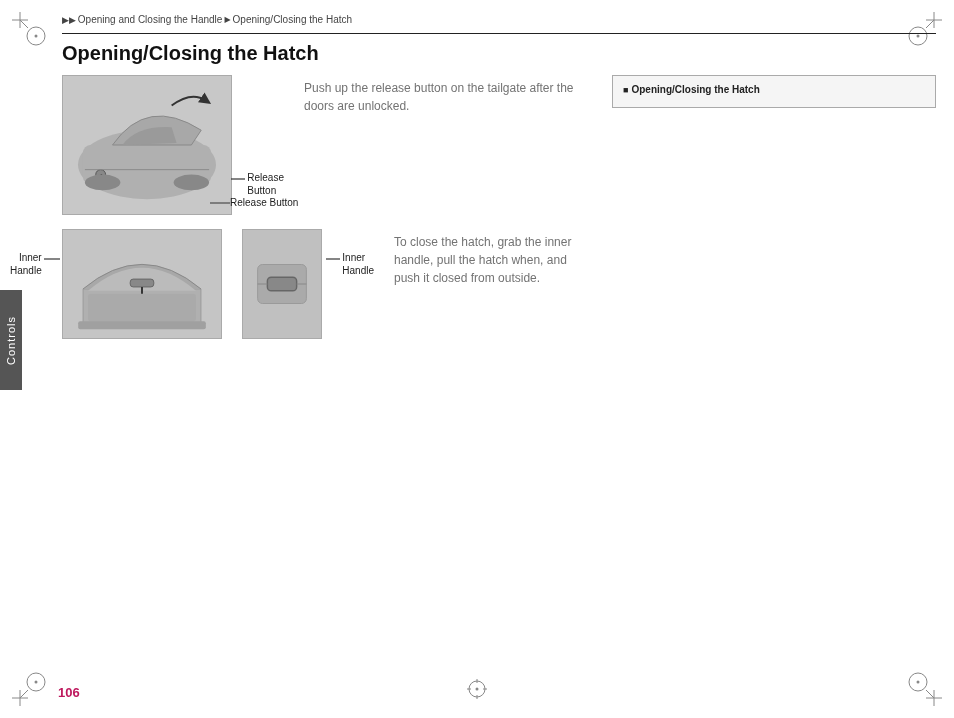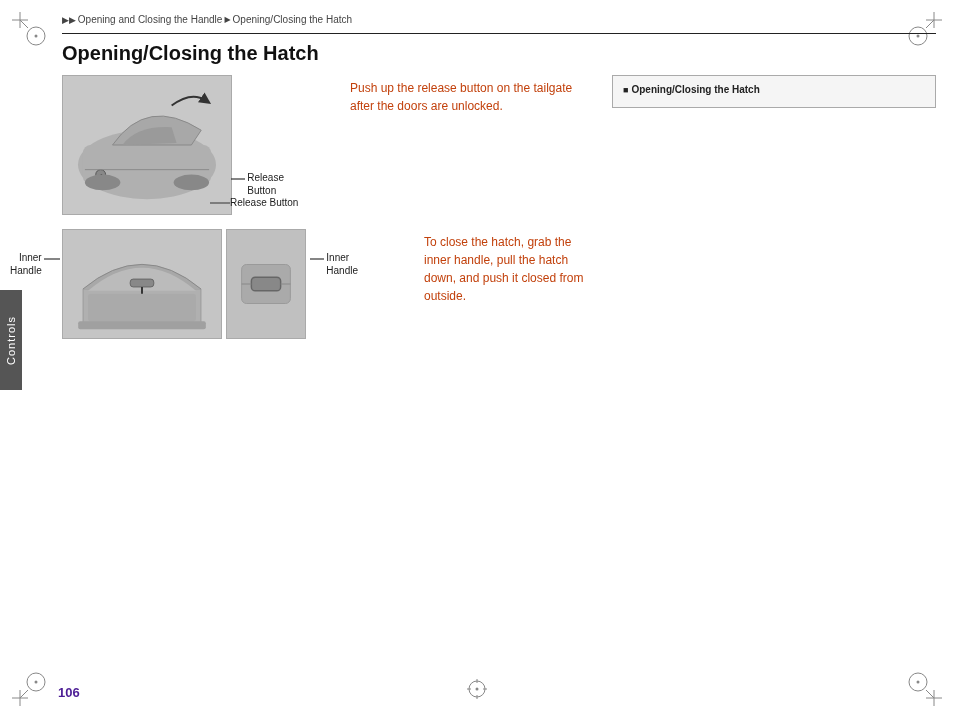--- a/index.html
+++ b/index.html
@@ -28,21 +28,21 @@
     .corner-bl { bottom: 10px; left: 10px; }
     .corner-br { bottom: 10px; right: 10px; }
 
     
     .page-number {
       position: absolute;
       bottom: 18px;
       left: 58px;
       font-size: 13px;
       font-weight: bold;
-      color: #4c1d95;
+      color: #be185d;
     }
 
     
     .side-tab {
       position: absolute;
       left: 0;
       top: 290px;
       width: 22px;
       height: 100px;
       background: #555;
@@ -123,22 +123,21 @@
 
     
     .text-block {
       flex: 1;
       padding-top: 4px;
     }
 
     .text-block p {
       font-size: 12px;
       line-height: 1.5;
-      color: #c2410c;
-      margin-left: 46px;
+      color: #737373;
     }
 
     
     .note-box {
       border: 1px solid #aaa;
       padding: 8px 10px;
       background: #f5f5f5;
     }
 
     .note-title {
@@ -287,21 +286,21 @@
           </div>
         </div>
 
         <div class="text-block" style="padding-left:60px;">
           <p>Push up the release button on the tailgate after the doors are unlocked.</p>
         </div>
       </div>
 
       <div class="image-block">
 
-        <div style="display:flex; gap:4px; flex-shrink:0; position:relative;">
+        <div style="display:flex; gap:20px; flex-shrink:0; position:relative;">
           <svg width="160" height="110" viewBox="0 0 160 110" style="background:#c8c8c8; border:1px solid #aaa; display:block;">
 
             <rect x="0" y="0" width="160" height="110" fill="#c5c5c5"></rect>
 
             <path d="M20 60 L20 95 L140 95 L140 60 Z" fill="#b0b0b0" stroke="#999" stroke-width="1"></path>
 
             <path d="M20 60 Q80 10 140 60" fill="#a8a8a8" stroke="#888" stroke-width="1"></path>
 
             <path d="M25 62 Q80 15 135 62 Z" fill="#bbb"></path>
 
@@ -338,21 +337,21 @@
 
           <div style="position:absolute; top:22px; right:-52px; font-size:10px; line-height:1.3; text-align:left;">
             <svg style="position:absolute; top:7px; right:100%; margin-right:2px;" width="14" height="2">
                 <line x1="0" y1="1" x2="14" y2="1" stroke="#333" stroke-width="1.2"></line>
               </svg>
             <span style="font-size:10px;">Inner<br>Handle</span>
           </div>
         </div>
 
         <div class="text-block" style="padding-left:60px;">
-          <p>To close the hatch, grab the inner handle, pull the hatch down, and push it closed from outside.</p>
+          <p>To close the hatch, grab the inner handle, pull the hatch when, and push it closed from outside.</p>
         </div>
       </div>
 
     </div>
 
     <div class="right-col">
       <div class="note-box">
         <div class="note-title">
           <span class="note-icon">■</span>
           <span>Opening/Closing the Hatch</span>

